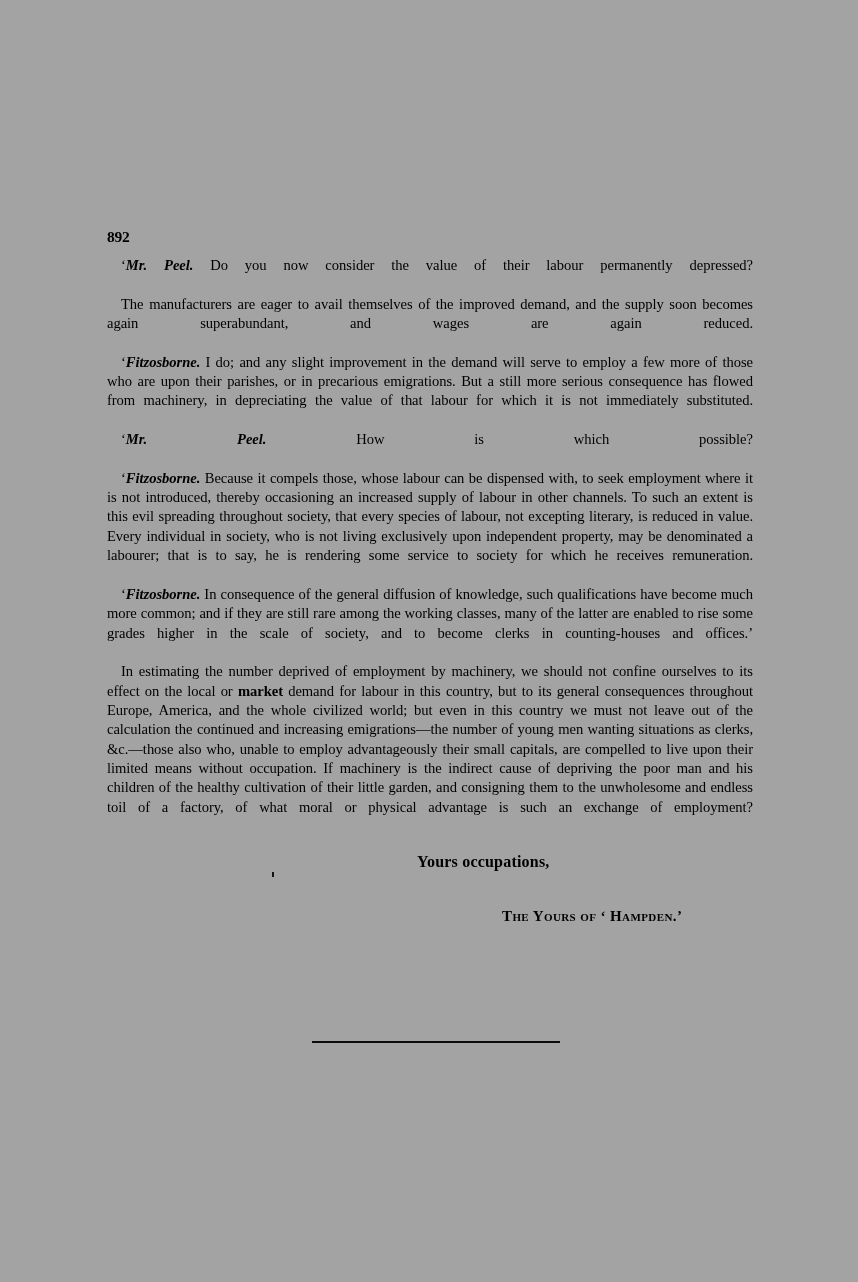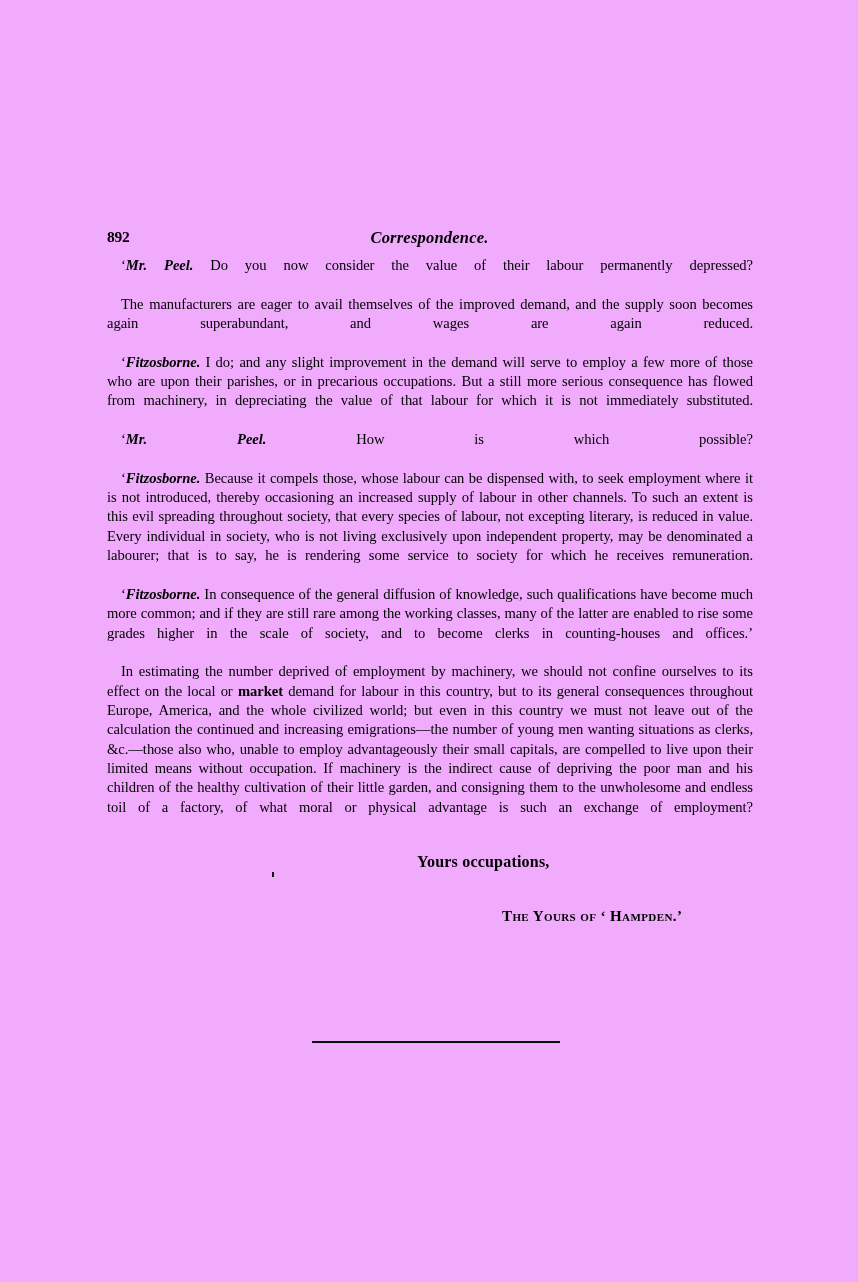--- a/index.html
+++ b/index.html
@@ -16,21 +16,21 @@
     font-family: "Liberation Serif", "DejaVu Serif", serif;
     color: #000000;
     -webkit-font-smoothing: none;
   }
 
   .page {
     position: absolute;
     left: 0; top: 0;
     width: 858px;
     height: 1282px;
-    background: #f0abfc;
+    background: #a3a3a3;
   }
 
   
   .running-head {
     position: absolute;
     left: 107px;
     top: 228px;
     width: 645px;
     height: 24px;
   }
@@ -131,30 +131,29 @@
     background: #0a0a0a;
   }
 </style>
 </head>
 <body>
 
 <div class="page">
 
   <div class="running-head">
     <span class="folio">892</span>
-    <span class="head-title">Correspondence.</span>
   </div>
 
   <div class="textblock">
 
     <p class="para indent"><span>‘</span><span class="spk">Mr. Peel.</span><span> Do you now consider the value of their labour permanently depressed?</span></p>
 
     <p class="para indent"><span>The manufacturers are eager to avail themselves of the improved demand, and the supply soon becomes again superabundant, and wages are again reduced.</span></p>
 
-    <p class="para indent"><span>‘</span><span class="spk">Fitzosborne.</span><span> I do; and any slight improvement in the demand will serve to employ a few more of those who are upon their parishes, or in precarious occupations. But a still more serious consequence has flowed from machinery, in depreciating the value of that labour for which it is not immediately substituted.</span></p>
+    <p class="para indent"><span>‘</span><span class="spk">Fitzosborne.</span><span> I do; and any slight improvement in the demand will serve to employ a few more of those who are upon their parishes, or in precarious emigrations. But a still more serious consequence has flowed from machinery, in depreciating the value of that labour for which it is not immediately substituted.</span></p>
 
     <p class="para indent"><span>‘</span><span class="spk">Mr. Peel.</span><span> How is which possible?</span></p>
 
     <p class="para indent"><span>‘</span><span class="spk">Fitzosborne.</span><span> Because it compels those, whose labour can be dispensed with, to seek employment where it is not introduced, thereby occasioning an increased supply of labour in other channels. To such an extent is this evil spreading throughout society, that every species of labour, not excepting literary, is reduced in value. Every individual in society, who is not living exclusively upon independent property, may be denominated a labourer; that is to say, he is rendering some service to society for which he receives remuneration.</span></p>
 
 
     <p class="para indent"><span>‘</span><span class="spk">Fitzosborne.</span><span> In consequence of the general diffusion of knowledge, such qualifications have become much more common; and if they are still rare among the working classes, many of the latter are enabled to rise some grades higher in the scale of society, and to become clerks in counting-houses and offices.</span><span>’</span></p>
 
     <p class="para indent gap-before"><span>In estimating the number deprived of employment by machinery, we should not confine ourselves to its effect on the local or </span><span class="ital">market</span><span> demand for labour in this country, but to its general consequences throughout Europe, America, and the whole civilized world; but even in this country we must not leave out of the calculation the continued and increasing emigrations—the number of young men wanting situations as clerks, &amp;c.—those also who, unable to employ advantageously their small capitals, are compelled to live upon their limited means without occupation. If machinery is the indirect cause of depriving the poor man and his children of the healthy cultivation of their little garden, and consigning them to the unwholesome and endless toil of a factory, of what moral or physical advantage is such an exchange of employment?</span></p>
 

